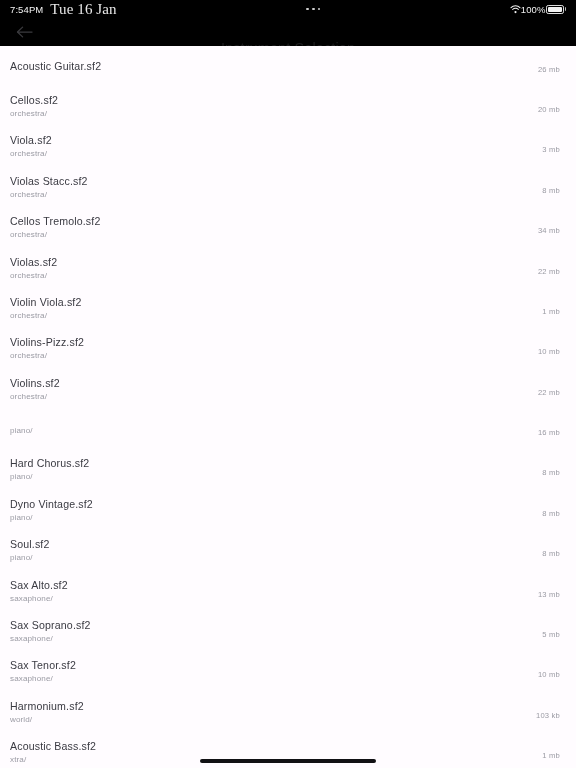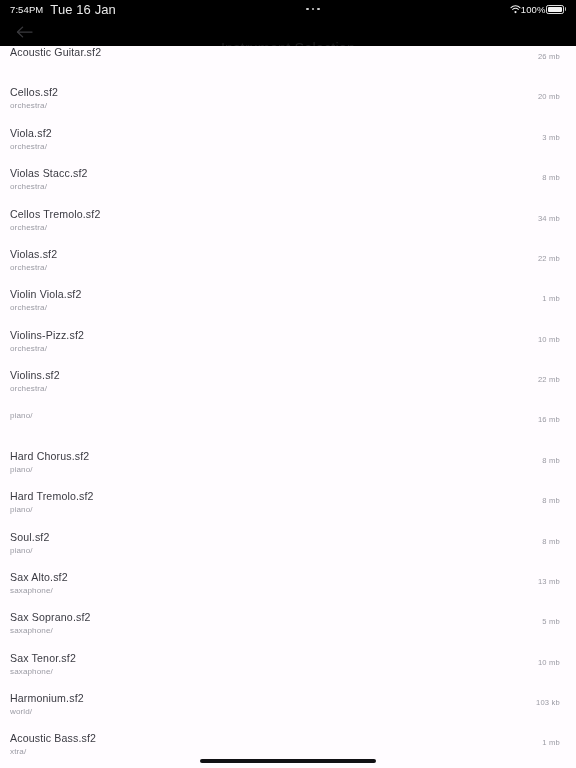--- a/index.html
+++ b/index.html
@@ -26,21 +26,21 @@
     display:flex; align-items:center;
     padding:0 10px;
     color:#f2f2f2;
     font-size:9.5px;
     letter-spacing:0.1px;
   }
   .sb-left { display:flex; align-items:center; gap:7px; flex:0 0 auto; }
   .sb-center { flex:1 1 auto; display:flex; justify-content:center; align-items:center; }
   .sb-right { display:flex; align-items:center; flex:0 0 auto; }
   #sb-time { font-size:9.5px; color:#f4f4f4; }
-  #sb-date { font-size:13px; color:#e8e8e8; }
+  #sb-date { font-size:15px; color:#e8e8e8;font-family:Liberation Serif, serif; }
   .dots { display:flex; gap:3px; align-items:center; }
   .dots i { display:block; width:2.6px; height:2.6px; border-radius:50%; background:#cfcfcf; }
   .wifi-ico { display:block; width:11px; height:9px; position:relative; }
   .batt { display:flex; align-items:center; }
   .batt-body {
     width:18px; height:9px;
     border:1px solid #dedede; border-radius:2.2px;
     padding:1px; display:flex; align-items:center;
   }
   .batt-fill { height:100%; width:100%; background:#f2f2f2; border-radius:1px; }
@@ -75,21 +75,21 @@
     position:absolute; top:46px; left:0;
     width:576px; height:722px;
     background:#fffcff;
     overflow:hidden;
   }
   .row {
     position:relative;
     height:40.38px;
     width:576px;
     padding:0 16px 0 10px;
-    display:flex; align-items:flex-start;
+    display:flex; align-items:center;
     background:#fffcff;
     cursor:pointer;
   }
   .row-main { flex:1 1 auto; min-width:0; }
   .row-title {
     font-size:10.6px;
     color:#3a3a42;
     letter-spacing:0.15px;
     line-height:13px;
     white-space:nowrap;
@@ -241,21 +241,21 @@
       </div>
       <div class="row">
         <div class="row-main">
           <div class="row-title">Hard Chorus.sf2</div>
           <div class="row-sub">piano/</div>
         </div>
         <div class="row-size">8 mb</div>
       </div>
       <div class="row">
         <div class="row-main">
-          <div class="row-title">Hard Tremolo.sf2</div>
+          <div class="row-title">Dyno Vintage.sf2</div>
           <div class="row-sub">piano/</div>
         </div>
         <div class="row-size">8 mb</div>
       </div>
       <div class="row">
         <div class="row-main">
           <div class="row-title">Soul.sf2</div>
           <div class="row-sub">piano/</div>
         </div>
         <div class="row-size">8 mb</div>

